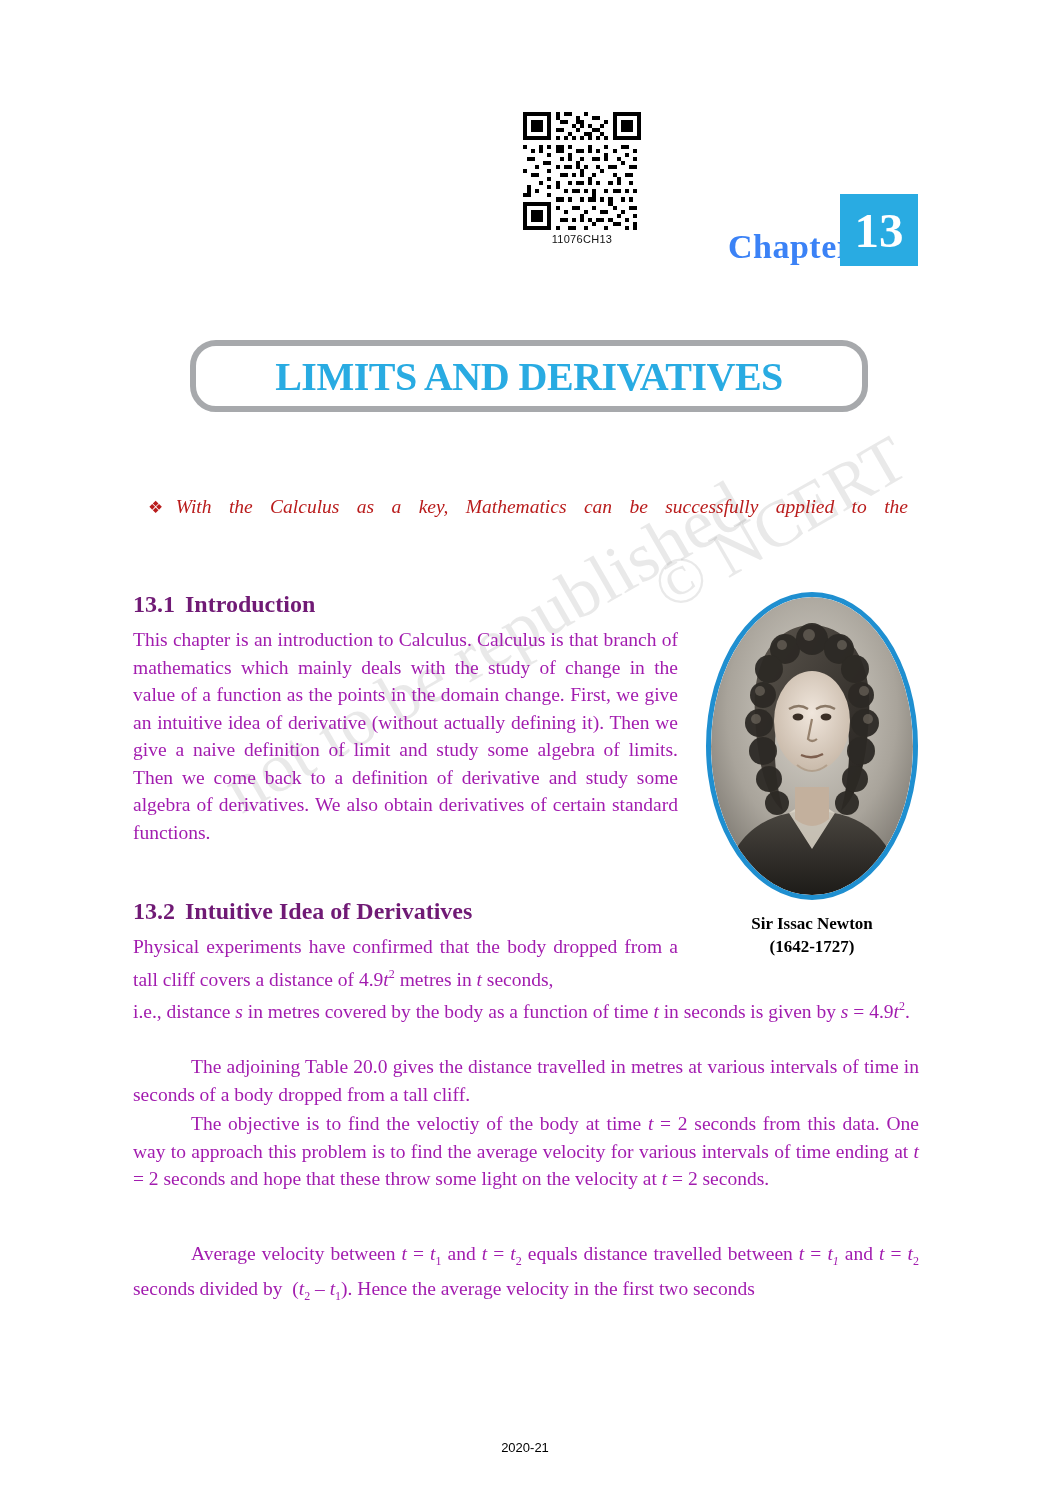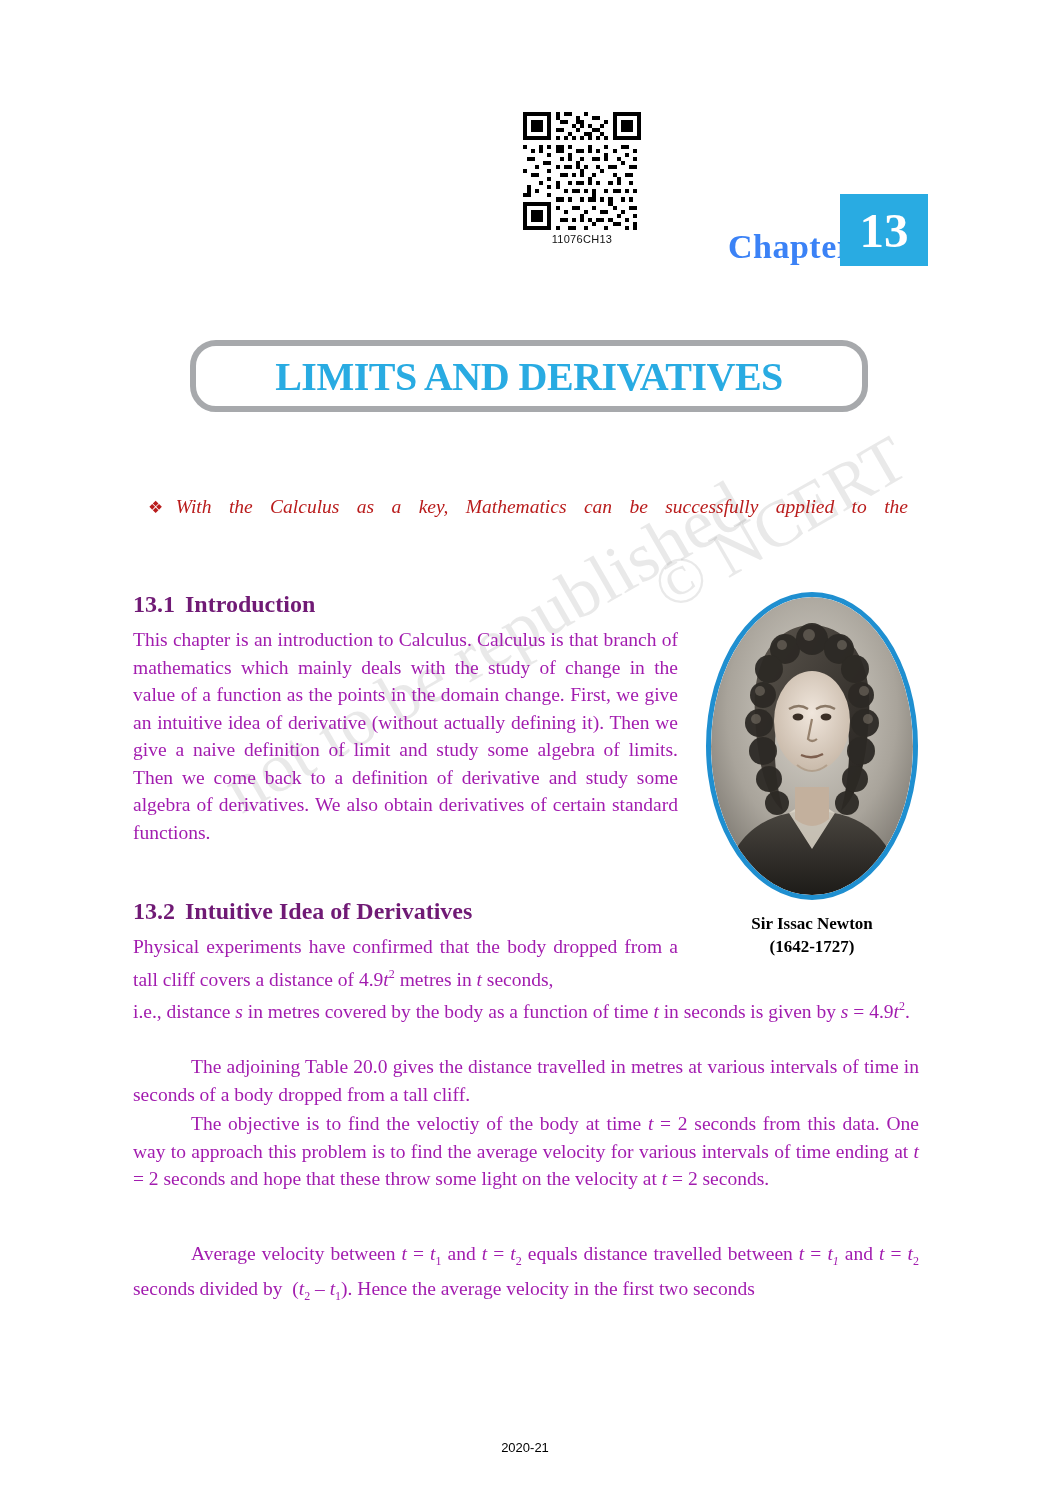--- a/index.html
+++ b/index.html
@@ -76,21 +76,21 @@
     font-weight: bold;
     font-size: 34px;
     color: #3b82f6;
     letter-spacing: 0.5px;
     z-index: 10;
   }
   .chapter-number-box {
     position: absolute;
     left: 840px;
     top: 194px;
-    width: 88px;
+    width: 78px;
     height: 72px;
     background: #29abe2;
     color: #ffffff;
     font-family: "Liberation Serif", serif;
     font-weight: bold;
     font-size: 49px;
     display: flex;
     align-items: center;
     justify-content: center;
     z-index: 10;

